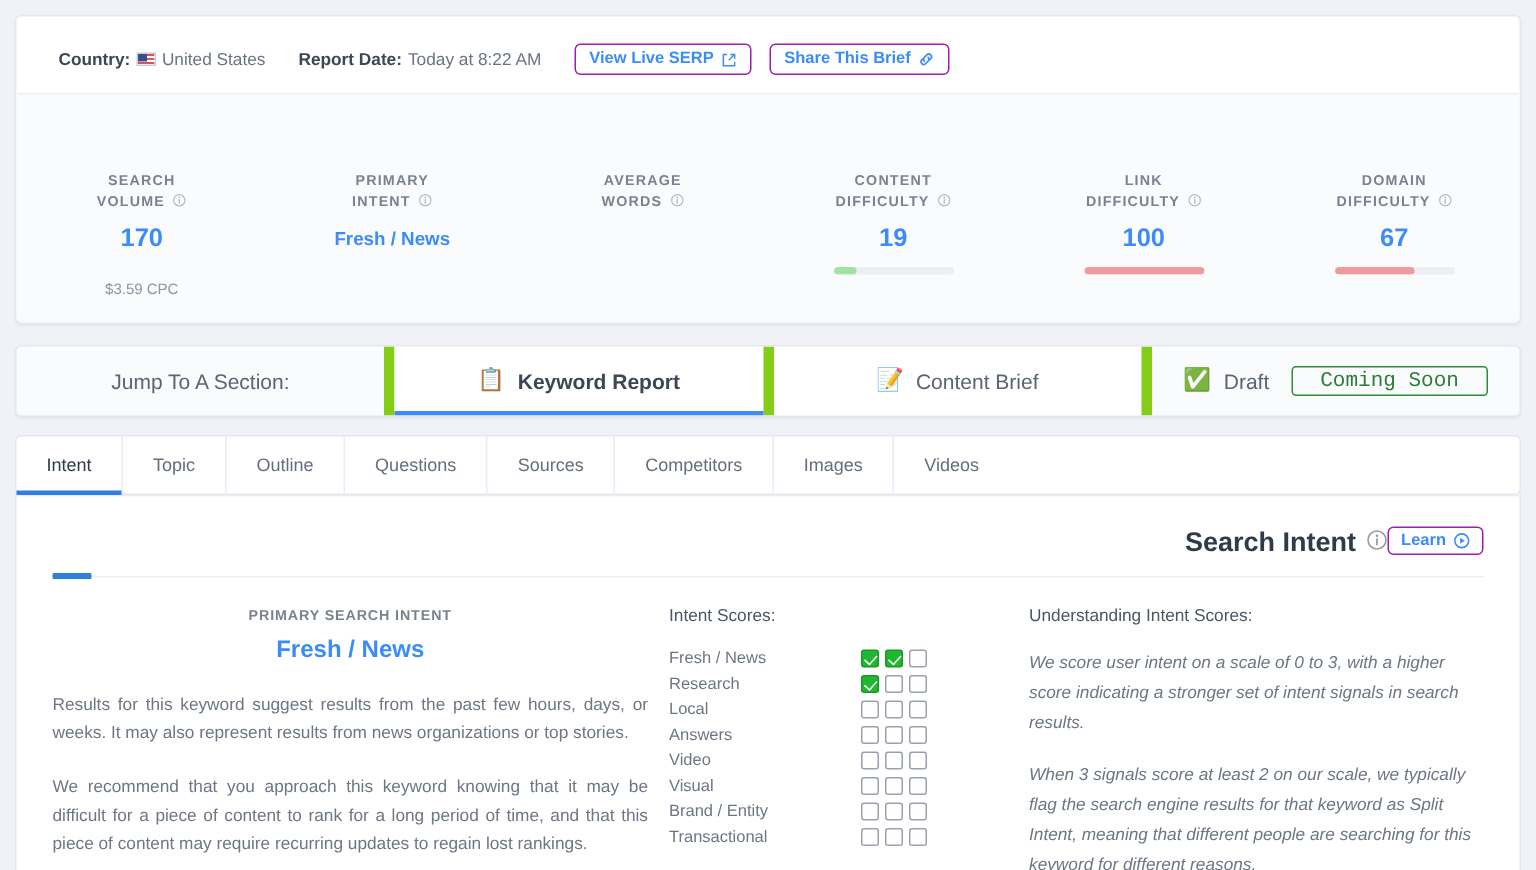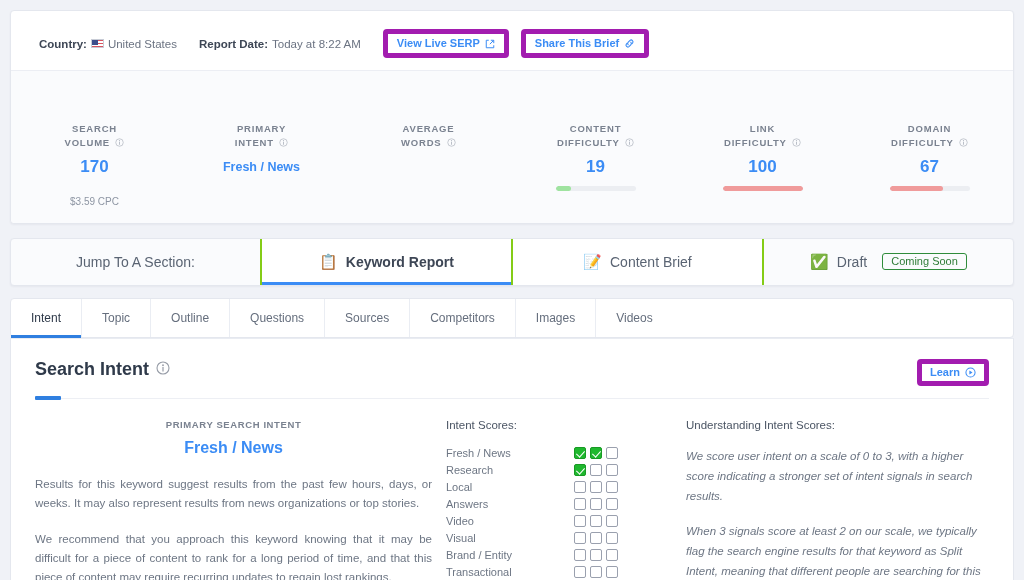--- a/index.html
+++ b/index.html
@@ -35,21 +35,21 @@
     overflow: hidden;
   }
   .flag .stripes {
     position: absolute; inset: 0;
     background: repeating-linear-gradient(to bottom, #d8535f 0, #d8535f 1.4px, #ffffff 1.4px, #ffffff 2.8px);
   }
   .flag .canton { position: absolute; left: 0; top: 0; width: 6px; height: 5px; background: #3c4d8a; }
 
   .btn-outline {
     display: inline-flex; align-items: center; gap: 5px;
-    border: 5px solid #a21caf; color: #3b8cf5; background: #fff;
+    border: 1px solid #a21caf; color: #3b8cf5; background: #fff;
     border-radius: 4px; padding: 4px 9px; font-size: 11px; font-weight: bold;
     cursor: pointer; white-space: nowrap; line-height: 1;
   }
   .btn-outline svg { display: block; }
 
   
   .metrics {
     display: flex; border-top: 1px solid #eceef4;
     background: #fafbfd; padding: 14px 0 16px 0; border-radius: 0 0 4px 4px;
   }
@@ -66,49 +66,49 @@
   .bar > span { display: block; height: 100%; border-radius: 3px; }
 
   
   .section-nav {
     margin-top: 14px; width: 1004px; height: 48px;
     display: flex; background: #fafbfd; overflow: hidden;
   }
   .section-nav .snav {
     flex: 1; display: flex; align-items: center; justify-content: center;
     font-size: 14px; color: #5a6473; gap: 8px; position: relative;
-    border-right: 2px solid #84cc16; cursor: pointer;
+    border-right: 7px solid #84cc16; cursor: pointer;
   }
   .section-nav .snav:last-child { border-right: none; }
   .section-nav .snav.label-cell { color: #5a6473; cursor: default; }
   .section-nav .snav.white { background: #ffffff; }
   .section-nav .snav.active { background: #ffffff; font-weight: bold; color: #3d4655; }
   .section-nav .snav.active::after {
     content: ""; position: absolute; left: 0; right: 0; bottom: 0; height: 3px; background: #3b8cf5;
   }
   .badge-soon {
     border: 1.5px solid #2f8c3b; color: #2f7c37; border-radius: 3px;
-    font-size: 11px; padding: 2px 8px; margin-left: 7px; font-weight: normal; line-height: 1;
+    font-size: 14px; padding: 2px 18px; margin-left: 7px; font-weight: normal; line-height: 1; font-family: Liberation Mono, monospace;
   }
   .ico-clipboard, .ico-memo, .ico-check { font-size: 15px; line-height: 1; }
 
   
   .tabs-card { margin-top: 12px; width: 1004px; background: #fff; border: 1px solid #e4e7ee; border-radius: 4px; }
   .tabs { display: flex; height: 38px; }
   .tab {
     padding: 0 20px; display: flex; align-items: center; justify-content: center;
     font-size: 12px; color: #656e7d; border-right: 1px solid #eaedf3; position: relative; cursor: pointer;
   }
   .tab.active { color: #2f3a4a; font-weight: normal; }
   .tab.active::after { content:""; position:absolute; left:0; right:0; bottom:-1px; height:2.5px; background:#2f7fe0; }
   .tab:last-child { border-right: none; }
 
   
   .content-card { margin-top: 10px; width: 1004px; background: #fff; border: 1px solid #e4e7ee; border-radius: 4px; padding: 20px 24px 18px 24px; min-height: 230px; }
-  .section-head { display: flex; align-items: flex-start; justify-content: space-between; }
+  .section-head { display: flex; align-items: flex-start; justify-content: flex-end; }
   .section-title { font-size: 18px; font-weight: bold; color: #2f3a4a; display: flex; align-items: center; gap: 7px; }
   .section-title .info-lg { opacity: .7; }
   .title-rule { position: relative; height: 1px; background: #edeff4; margin-top: 12px; }
   .title-rule::before { content:""; position:absolute; left:0; top:-1.5px; width:26px; height:3.5px; background:#2f7fe0; border-radius:1px; }
 
   .cols { display: flex; margin-top: 20px; }
   .col-left { width: 405px; padding-right: 8px; }
   .col-mid { width: 240px; padding-left: 6px; }
   .col-right { flex: 1; padding-left: 6px; }
 

